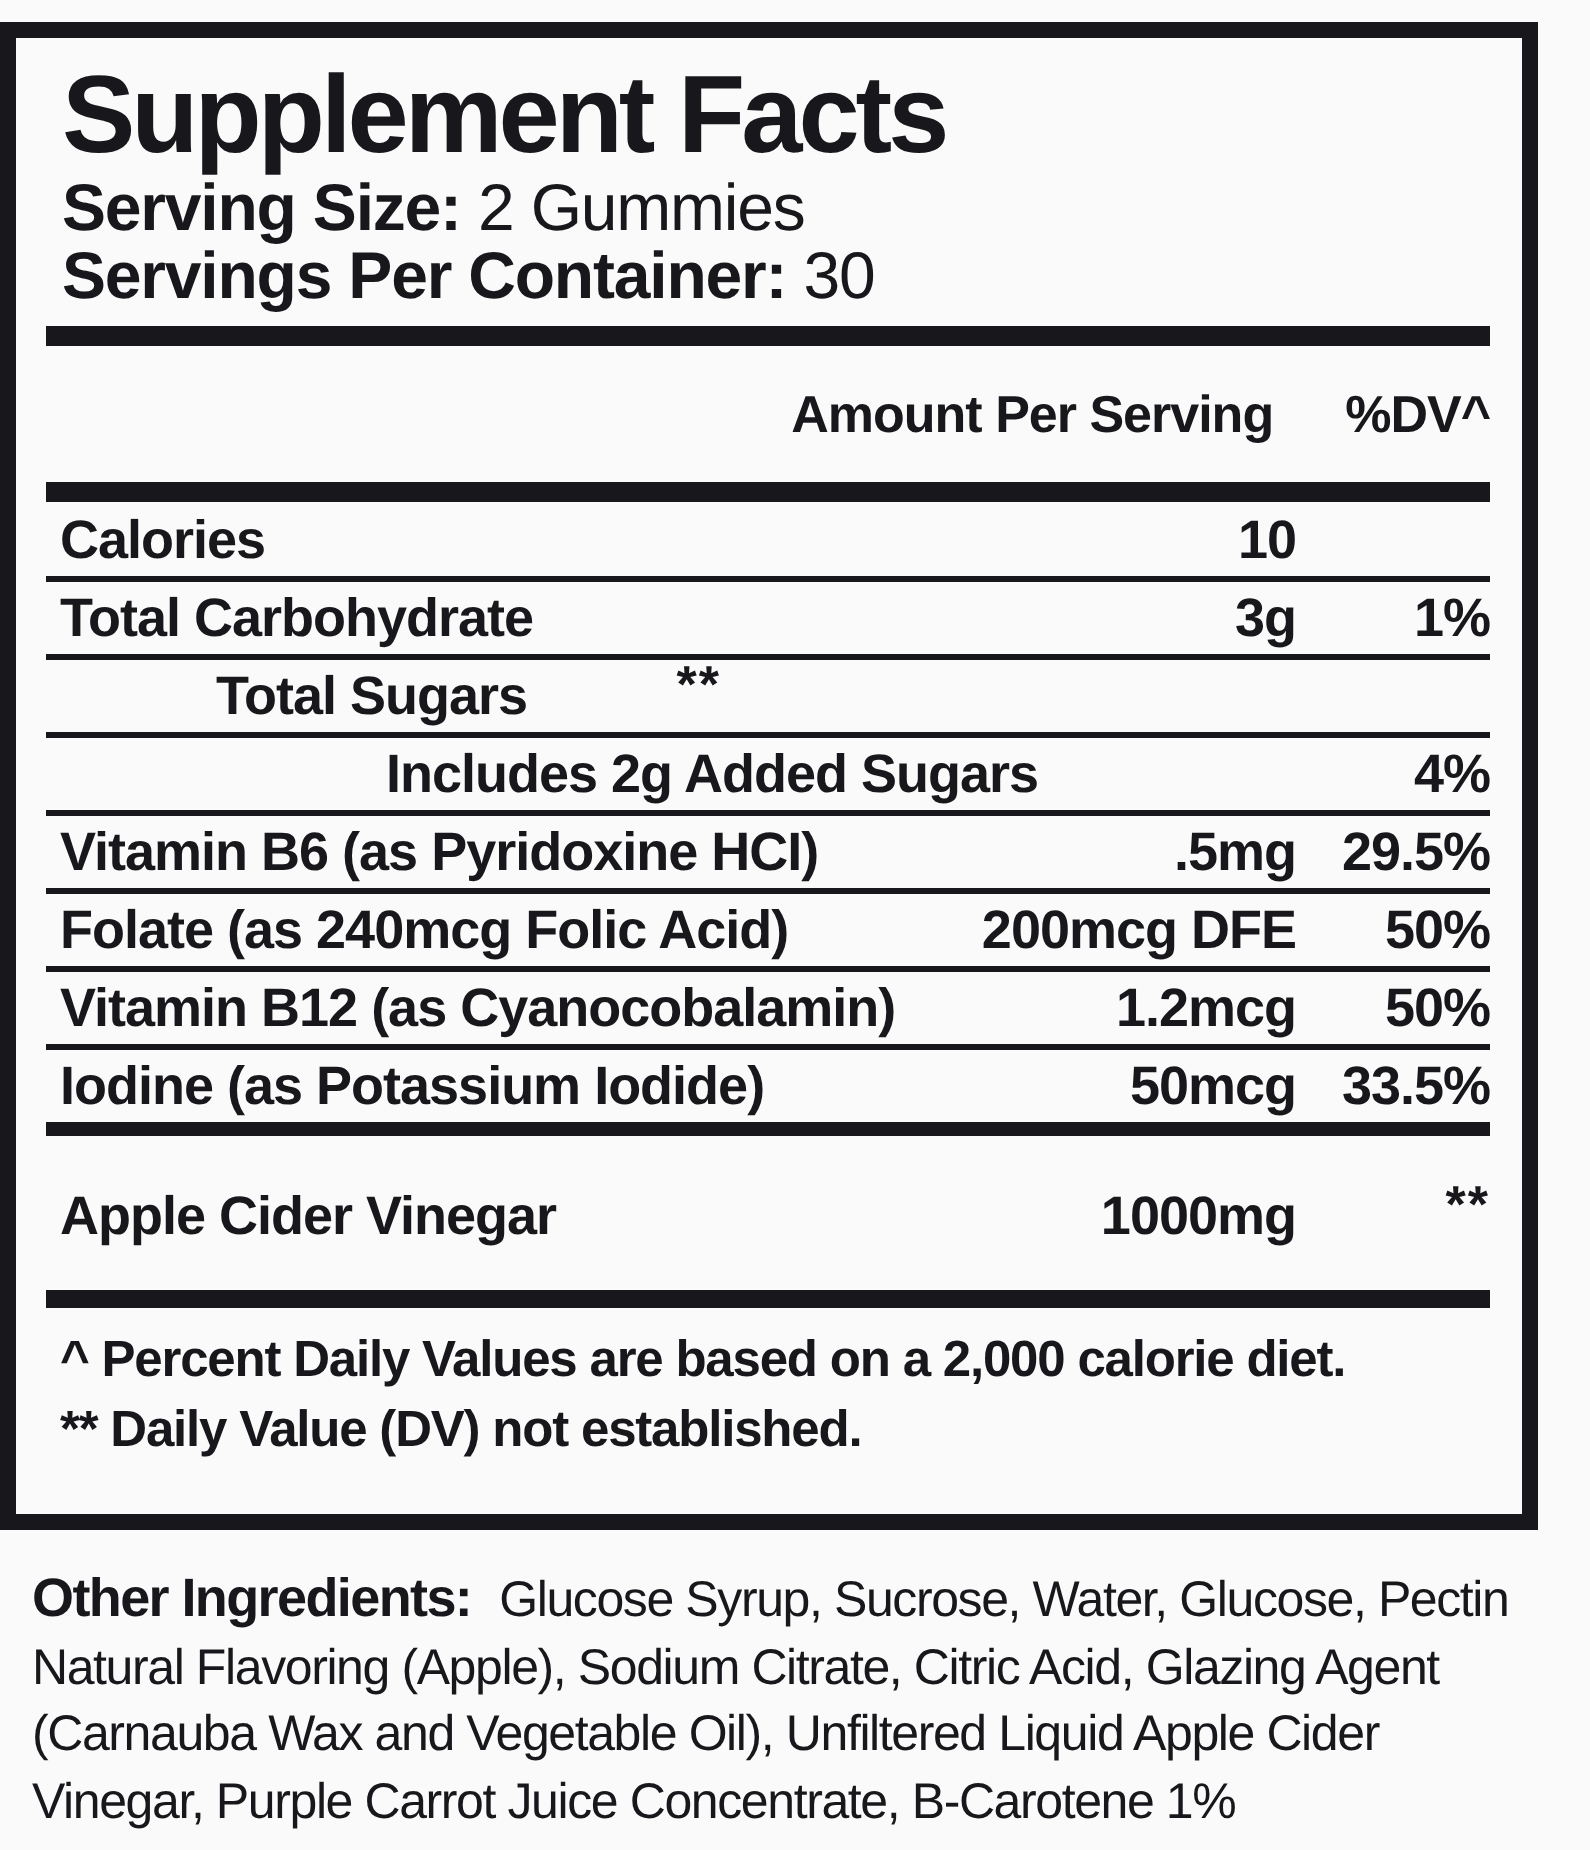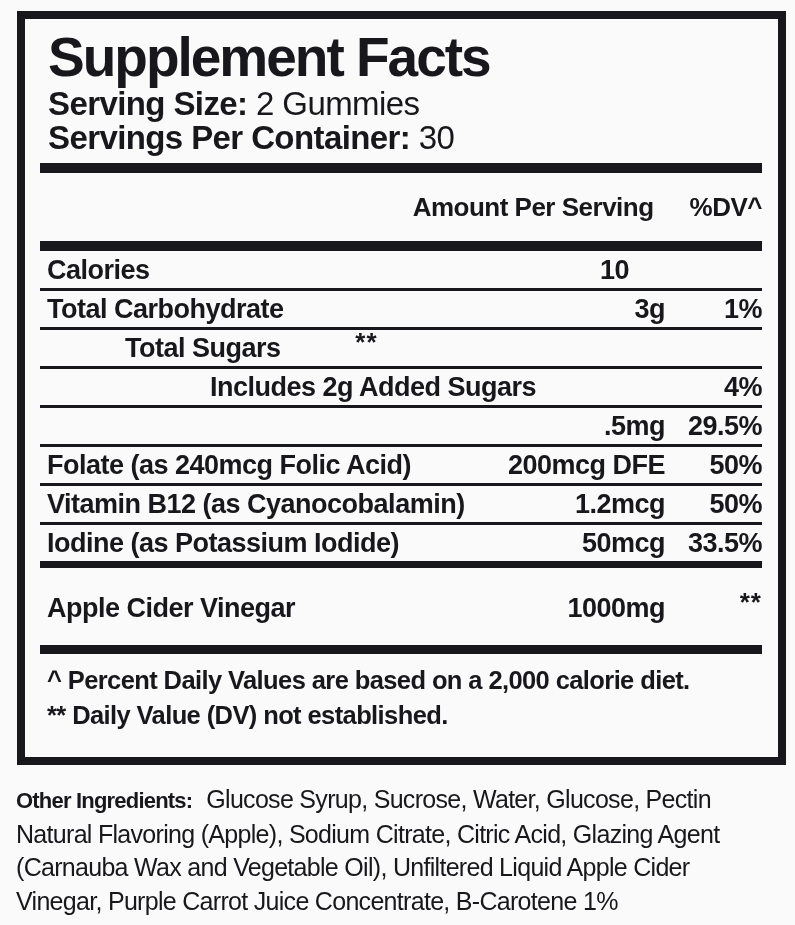--- a/index.html
+++ b/index.html
@@ -6,21 +6,21 @@
     --ink:#18171b;
     --bg:#fbfafa;
   }
   *{margin:0;padding:0;box-sizing:border-box;}
   html,body{width:795px;height:925px;background:var(--bg);
     font-family:"Liberation Sans",sans-serif;color:var(--ink);}
   .page{position:relative;width:795px;height:925px;overflow:hidden;}
 
   
   .facts-box{
-    position:absolute;left:17px;top:11px;width:769px;height:754px;
+    position:absolute;left:0;top:11px;width:769px;height:754px;
     border:8px solid var(--ink);background:var(--bg);
     padding:0 16px 0 15px;
   }
 
   .panel-title{
     margin:10px 0 2px 8px;
     font-size:55px;font-weight:bold;letter-spacing:-2px;line-height:1.02;
     white-space:nowrap;
   }
   .serving-line{
@@ -38,21 +38,21 @@
     display:flex;align-items:center;justify-content:flex-end;
     height:68px;font-size:26px;font-weight:bold;letter-spacing:-0.5px;
   }
   .col-header .h-amount{margin-right:36px;}
 
   .t-row{
     display:flex;align-items:center;min-height:37px;
     padding-left:7px;border-top:3px solid var(--ink);
     font-size:27px;font-weight:bold;letter-spacing:-0.5px;line-height:36px;
   }
-  .t-row.first{border-top:none;gap:36px;}
+  .t-row.first{border-top:none;}
   .t-row.thick-top{border-top:7px solid var(--ink);}
   .t-row .name{white-space:nowrap;}
   .t-row .name.ind-1{padding-left:78px;}
   .t-row .name.ind-2{padding-left:163px;}
   .t-row .amount{flex:1;text-align:right;white-space:nowrap;}
   .t-row .dv{width:97px;text-align:right;white-space:nowrap;}
   .t-row.two-line{align-items:center;min-height:84px;padding-top:2px;}
   .t-row .name .line2{display:block;}
   .star{position:relative;top:-6px;font-size:26px;letter-spacing:1px;}
 
@@ -61,21 +61,21 @@
     letter-spacing:-0.6px;line-height:35px;
   }
   .footnotes .fn{white-space:nowrap;}
 
   
   .other-ingredients{
     position:absolute;left:16px;top:783px;width:775px;
     font-size:25px;line-height:33.5px;letter-spacing:-0.7px;
   }
   .other-ingredients .oi-line{white-space:nowrap;}
-  .other-ingredients .oi-label{font-weight:bold;font-size:22px;letter-spacing:-0.8px;}
+  .other-ingredients .oi-label{font-weight:bold;font-size:27px;letter-spacing:-0.8px;}
   .oi-gap{display:inline-block;width:14px;}
 </style>
 </head>
 <body>
 
 <div class="page">
 
   <div class="facts-box">
 
     <div class="panel-title">Supplement Facts</div>
@@ -115,20 +115,21 @@
       <span class="dv"><span class="star">**</span></span>
     </div>
 
     <div class="t-row">
       <span class="name ind-2">Includes 2g Added Sugars</span>
       <span class="amount"></span>
       <span class="dv">4%</span>
     </div>
 
     <div class="t-row">
+      <span class="name">Vitamin B6 (as Pyridoxine HCI)</span>
       <span class="amount">.5mg</span>
       <span class="dv">29.5%</span>
     </div>
 
     <div class="t-row">
       <span class="name">Folate (as 240mcg Folic Acid)</span>
       <span class="amount">200mcg DFE</span>
       <span class="dv">50%</span>
     </div>
 

